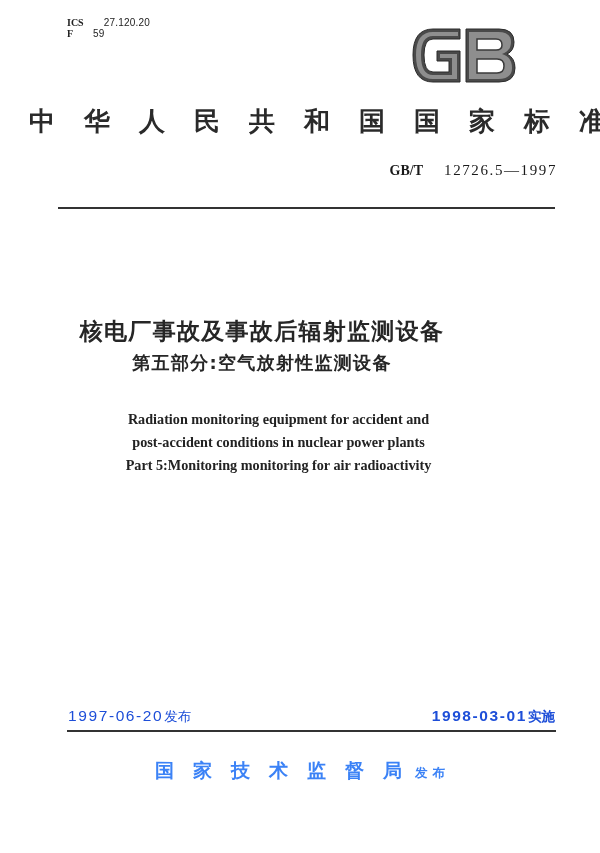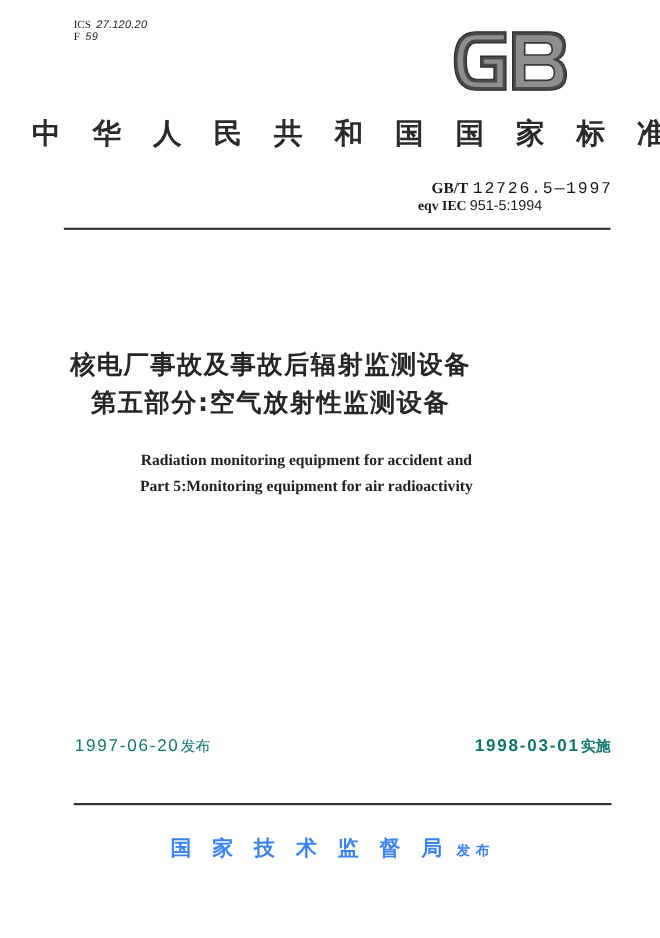--- a/index.html
+++ b/index.html
@@ -5,54 +5,54 @@
   html, body { margin: 0; padding: 0; }
   body {
     width: 600px; height: 853px; position: relative; overflow: hidden;
     background: #ffffff; color: #1a1a1a;
     font-family: "DejaVu Sans", sans-serif;
   }
   .abs { position: absolute; }
 
   .ics { left: 67px; top: 17px; font-size: 10px; line-height: 11px; color: #222; }
   .ics .row { white-space: nowrap; }
-  .ics .k { font-family: "Liberation Serif", serif; font-weight: normal; margin-right: 5px; }
-  .ics .v { font-family: "Liberation Sans", sans-serif; letter-spacing: 0.2px; font-style: italic; }
+  .ics .k { font-family: "Liberation Serif", serif; font-weight: bold; margin-right: 20px; }
+  .ics .v { font-family: "Liberation Sans", sans-serif; letter-spacing: 0.2px; }
 
   .logo { left: 411px; top: 27px; width: 106px; height: 57px; }
 
   .national-title {
     left: 0; width: 600px; top: 104px; text-align: center;
     font-family: "DejaVu Serif", serif; font-weight: bold;
     font-size: 26px; letter-spacing: 29px; padding-left: 29px; box-sizing: border-box;
     color: #2a2a2a; white-space: nowrap;
   }
 
   .std-code { left: 387px; top: 163px; width: 170px; }
   .std-code .row { white-space: nowrap; line-height: 15px; }
   .std-code .r1 { text-align: right; font-size: 15px; }
   .std-code .r1 .k { font-family: "Liberation Serif", serif; font-weight: bold; font-size: 14px; text-align: right; }
-  .std-code .r1 .v { font-family: Liberation Mono, monospace; letter-spacing: 1.6px; margin-left: 4px; }
+  .std-code .r1 .v { font-family: Liberation Serif, serif; letter-spacing: 1.6px; margin-left: 21px; }
   .std-code .r2 { font-size: 13px; margin-left: -7px; }
   .std-code .r2 .k { font-family: "Liberation Serif", serif; font-weight: bold; font-size: 12.5px; }
   .std-code .r2 .v { font-family: "Liberation Sans", sans-serif; margin-left: 3px; }
 
   .rule-top { left: 58px; top: 207px; width: 497px; height: 1.6px; background: #333; }
 
-  .cn-title { left: 0; width: 492px; text-align: center; font-family: "DejaVu Sans", sans-serif;
+  .cn-title { left: 16px; width: 492px; text-align: center; font-family: "DejaVu Sans", sans-serif;
     font-weight: bold; color: #262626; white-space: nowrap; }
   .cn-title.l1 { top: 316px; font-size: 23px; letter-spacing: 1.3px; }
-  .cn-title.l2 { top: 351px; font-size: 23px; letter-spacing: 1.3px; }
+  .cn-title.l2 { top: 351px; font-size: 18px; letter-spacing: 1.3px; }
 
   .en-title { left: 0; width: 557px; top: 408px; text-align: center;
     font-family: "Liberation Serif", serif; font-weight: bold; font-size: 14.2px;
     line-height: 23px; color: #222; }
   .en-title .row { white-space: nowrap; }
 
-  .date-left, .date-right { top: 670px; font-size: 15.5px; color: #0f766e;
+  .date-left, .date-right { top: 707px; font-size: 15.5px; color: #1d4ed8;
     font-family: "Liberation Sans", sans-serif; letter-spacing: 1.6px; white-space: nowrap; }
   .date-left { left: 68px; }
   .date-right { right: 45px; font-weight: bold; }
   .date-left .suffix, .date-right .suffix { font-family: "DejaVu Sans", sans-serif; font-size: 13.5px; letter-spacing: 0; margin-left: 1px; }
 
   .rule-bottom { left: 67px; top: 730px; width: 489px; height: 1.6px; background: #333; }
 
   .publisher { left: 155px; top: 758px; white-space: nowrap; color: #3b82f6; }
   .publisher .org { font-family: "DejaVu Serif", serif; font-weight: bold; font-size: 19px; letter-spacing: 19px; }
   .publisher .act { font-family: "DejaVu Serif", serif; font-weight: bold; font-size: 12.5px; letter-spacing: 5px; margin-left: -6px; }
@@ -82,33 +82,31 @@
     <line x1="52" y1="2" x2="52" y2="55" stroke="#ffffff" stroke-width="2"></line>
   </svg>
 </div>
 
 <div class="abs national-title">中华人民共和国国家标准</div>
 
 <div class="abs std-code">
   <div class="row r1">
     <span class="k">GB/T</span><span class="v">12726.5—1997</span>
   </div>
-  <div class="row r2">
-    <span class="k">eqv IEC</span><span class="v">951-5:1994</span>
-  </div>
 </div>
 
 <div class="abs rule-top"></div>
 
 <div class="abs cn-title l1">核电厂事故及事故后辐射监测设备</div>
 <div class="abs cn-title l2">第五部分:空气放射性监测设备</div>
 
 <div class="abs en-title">
   <div class="row">Radiation monitoring equipment for accident and</div>
-  <div class="row">Part 5:Monitoring equipment for air radioactivity</div>
+  <div class="row">post-accident conditions in nuclear power plants</div>
+  <div class="row">Part 5:Monitoring monitoring for air radioactivity</div>
 </div>
 
 <div class="abs date-left">
   <span>1997-06-20</span><span class="suffix">发布</span>
 </div>
 <div class="abs date-right">
   <span>1998-03-01</span><span class="suffix">实施</span>
 </div>
 
 <div class="abs rule-bottom"></div>

